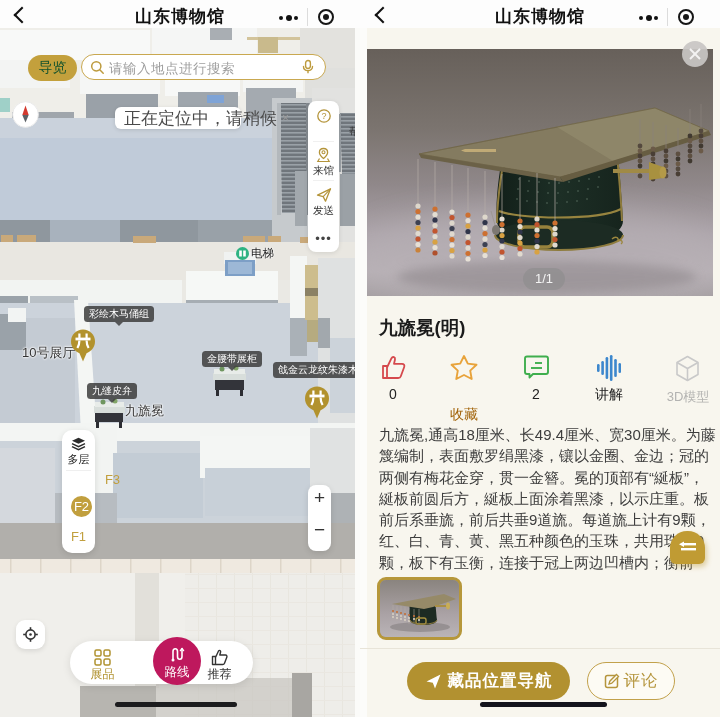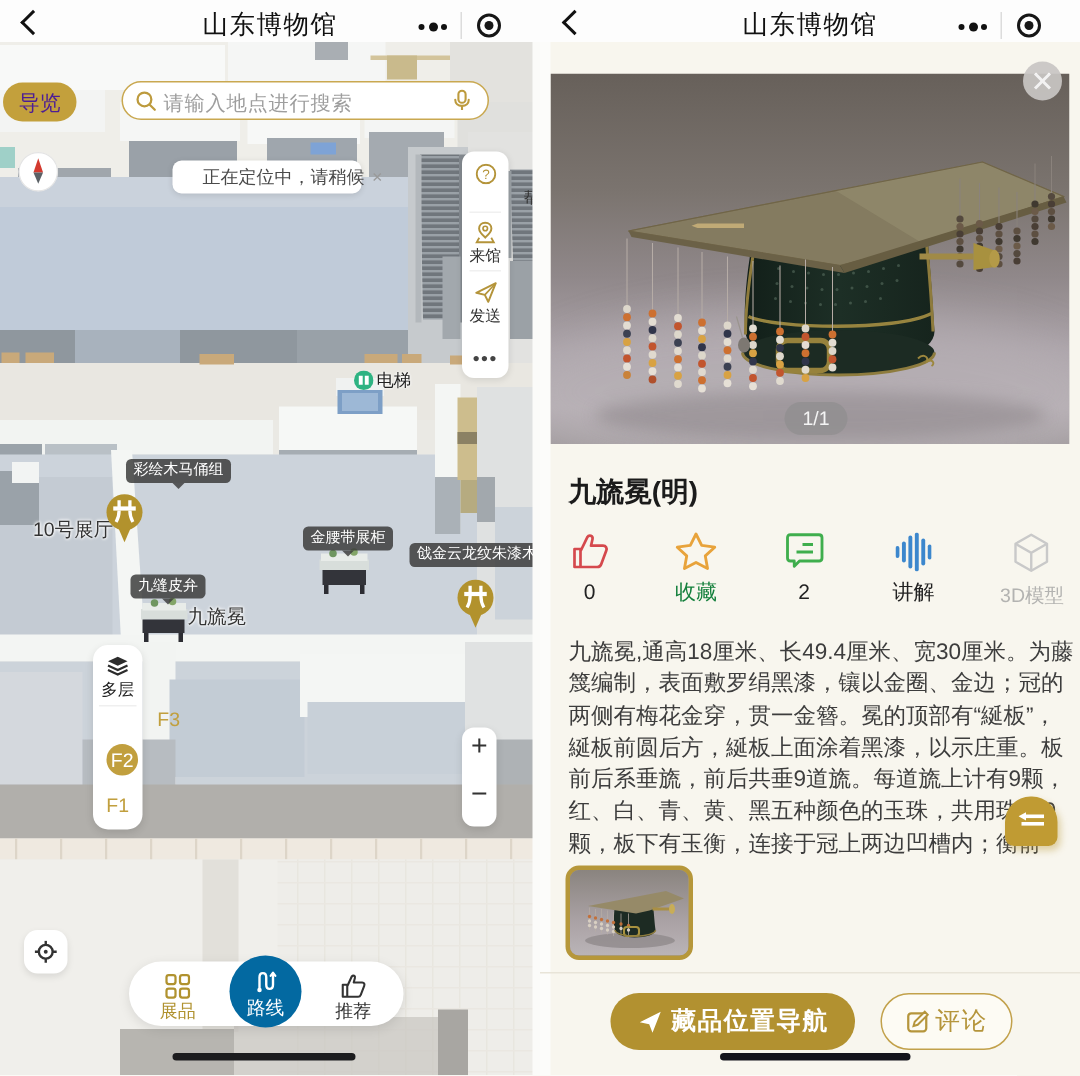--- a/index.html
+++ b/index.html
@@ -1,20 +1,20 @@
 <!DOCTYPE html>
 <html lang="zh"><head>
 <meta charset="utf-8">
 <style>
   html,body{margin:0;padding:0;}
   body{font-family:"Liberation Sans",sans-serif;}
   #canvas{position:relative;width:720px;height:717px;overflow:hidden;background:#fff;}
   .abs{position:absolute;}
   .topbar{position:absolute;top:0;width:360px;height:28px;background:#fdfdfd;z-index:30;}
-  .title{position:absolute;z-index:35;top:5px;width:100%;text-align:center;font-size:17px;font-weight:normal;color:#111;letter-spacing:1px;}
+  .title{position:absolute;z-index:35;top:5px;width:100%;text-align:center;font-size:17px;font-weight:bold;color:#111;letter-spacing:1px;}
   .backarrow{position:absolute;z-index:35;left:16px;top:9px;width:10px;height:10px;border-left:2.2px solid #111;border-bottom:2.2px solid #111;transform:rotate(45deg);}
   .dots3{position:absolute;z-index:35;top:14.5px;display:flex;align-items:center;}
   .dots3 i{display:block;border-radius:50%;background:#111;}
   .capline{position:absolute;z-index:35;top:8px;width:1px;height:18px;background:#dcdcdc;}
   .capring{position:absolute;z-index:35;top:9px;width:12px;height:12px;border:2.4px solid #161616;border-radius:50%;}
   .capring i{position:absolute;left:3px;top:3px;width:6px;height:6px;background:#161616;border-radius:50%;}
   .darklabel{position:absolute;background:rgba(56,56,56,0.83);color:#fff;font-size:10px;line-height:15.5px;padding:0 5px;border-radius:3.5px;white-space:nowrap;z-index:12;}
   .darklabel .ptr{position:absolute;left:50%;bottom:-4px;margin-left:-4px;width:0;height:0;border-left:4px solid transparent;border-right:4px solid transparent;border-top:4px solid rgba(58,58,58,0.82);}
   .maptext{position:absolute;font-size:13px;color:#333;white-space:nowrap;z-index:11;text-shadow:0 0 2px #fff,0 0 2px #fff,0 0 3px #fff;}
   .goldpin{position:absolute;width:26px;height:34px;z-index:12;}
@@ -246,37 +246,37 @@
       <g stroke="#fff" stroke-width="2.2" fill="none">
         <path d="M9.4,11.4 C9.4,15 8.6,17 7.4,19"></path>
         <path d="M16.6,11.4 C16.6,15 17.4,17 18.6,19"></path>
       </g>
     </svg>
 
     <div class="darklabel" style="left:87px;top:383px;">九缝皮弁<span class="ptr"></span></div>
 
     <div class="maptext" style="left:125px;top:402px;">九旒冕</div>
 
-    <div class="abs" style="left:2px;top:55px;width:49px;height:26px;border-radius:13px;background:#c3a03c;color:#4c1d95;font-size:14px;text-align:center;line-height:26px;z-index:20;">导览</div>
+    <div class="abs" style="left:28px;top:55px;width:49px;height:26px;border-radius:13px;background:#c3a03c;color:#14532d;font-size:14px;text-align:center;line-height:26px;z-index:20;font-family:Liberation Serif, serif;">导览</div>
 
     <div class="abs" style="left:81px;top:54px;width:243px;height:24px;border-radius:13px;background:#fff;border:1.5px solid #c9a850;z-index:20;">
       <svg class="abs" style="left:8px;top:5px;" width="15" height="15" viewBox="0 0 15 15">
           <circle cx="6.3" cy="6.3" r="4.6" fill="none" stroke="#bd9b3e" stroke-width="1.5"></circle>
           <line x1="9.8" y1="9.8" x2="13.2" y2="13.2" stroke="#bd9b3e" stroke-width="1.5" stroke-linecap="round"></line>
         </svg>
       <span class="abs" style="left:27px;top:4.5px;font-size:13.5px;color:#9e9e9e;letter-spacing:0.5px;">请输入地点进行搜索</span>
       <svg class="abs" style="right:9px;top:4px;" width="16" height="16" viewBox="0 0 16 16">
           <rect x="5.6" y="1.5" width="4.8" height="8" rx="2.4" fill="none" stroke="#bd9b3e" stroke-width="1.4"></rect>
           <path d="M3.5,7.5 C3.5,10 5.3,11.6 8,11.6 C10.7,11.6 12.5,10 12.5,7.5" fill="none" stroke="#bd9b3e" stroke-width="1.4" stroke-linecap="round"></path>
           <line x1="8" y1="11.8" x2="8" y2="14.3" stroke="#bd9b3e" stroke-width="1.4"></line>
         </svg>
     </div>
 
     <div class="abs" style="left:115px;top:107px;width:126px;height:22px;border-radius:6px;background:#fff;box-shadow:0 1px 4px rgba(0,0,0,0.12);z-index:20;display:flex;align-items:center;">
-      <span style="font-size:12px;color:#4a4a4a;margin-left:20px;white-space:nowrap;">正在定位中，请稍候</span>
+      <span style="font-size:17px;color:#4a4a4a;margin-left:9px;white-space:nowrap;">正在定位中，请稍候</span>
       <span style="font-size:12px;color:#9a9a9a;margin-left:5px;">×</span>
     </div>
 
     <svg class="abs" style="left:12px;top:101px;z-index:20;" width="27" height="27" viewBox="0 0 27 27">
       <circle cx="13.5" cy="13.5" r="13" fill="#fff"></circle>
         <circle cx="13.5" cy="13.5" r="12.8" fill="none" stroke="#e4e4e4" stroke-width="0.8"></circle>
       <polygon points="13.5,4.5 10.3,14 16.7,14" fill="#d33a2f"></polygon>
       <polygon points="10.3,14 16.7,14 13.5,21.5" fill="#5b6166"></polygon>
     </svg>
 
@@ -332,37 +332,37 @@
       <svg class="abs" style="left:7px;top:7px;" width="15" height="15" viewBox="0 0 15 15">
         <circle cx="7.5" cy="7.5" r="4.6" fill="none" stroke="#333" stroke-width="1.6"></circle>
         <circle cx="7.5" cy="7.5" r="1.3" fill="#333"></circle>
         <line x1="7.5" y1="0.2" x2="7.5" y2="2.8" stroke="#333" stroke-width="1.6"></line>
         <line x1="7.5" y1="12.2" x2="7.5" y2="14.8" stroke="#333" stroke-width="1.6"></line>
         <line x1="0.2" y1="7.5" x2="2.8" y2="7.5" stroke="#333" stroke-width="1.6"></line>
         <line x1="12.2" y1="7.5" x2="14.8" y2="7.5" stroke="#333" stroke-width="1.6"></line>
       </svg>
     </div>
 
-    <div class="abs" style="left:86px;top:641px;width:183px;height:43px;background:#fff;border-radius:22px;box-shadow:0 2px 8px rgba(0,0,0,0.10);z-index:20;">
+    <div class="abs" style="left:70px;top:641px;width:183px;height:43px;background:#fff;border-radius:22px;box-shadow:0 2px 8px rgba(0,0,0,0.10);z-index:20;">
 
       <svg class="abs" style="left:24px;top:8px;" width="17" height="17" viewBox="0 0 17 17">
         <rect x="1" y="1" width="6" height="6" rx="1.5" fill="none" stroke="#b0922f" stroke-width="1.5"></rect>
         <rect x="10" y="1" width="6" height="6" rx="1.5" fill="none" stroke="#b0922f" stroke-width="1.5"></rect>
         <rect x="1" y="10" width="6" height="6" rx="1.5" fill="none" stroke="#b0922f" stroke-width="1.5"></rect>
         <rect x="10" y="10" width="6" height="6" rx="1.5" fill="none" stroke="#b0922f" stroke-width="1.5"></rect>
       </svg>
       <div class="abs" style="left:17px;top:25px;width:31px;text-align:center;font-size:12px;color:#b0922f;">展品</div>
 
       <svg class="abs" style="left:141px;top:8px;" width="17" height="17" viewBox="0 0 17 17">
         <path d="M1.5,7.5 L4.5,7.5 L4.5,15.5 L1.5,15.5 Z M4.5,8.5 L7.5,2 C8.5,0.8 10,1.6 9.6,3 L8.8,6 L14.5,6 C15.8,6 16.2,7.2 15.8,8.2 L13.5,14.2 C13.2,15 12.6,15.5 11.7,15.5 L4.5,15.5" fill="none" stroke="#333" stroke-width="1.4" stroke-linejoin="round"></path>
       </svg>
       <div class="abs" style="left:134px;top:25px;width:31px;text-align:center;font-size:12px;color:#333;">推荐</div>
     </div>
 
-    <div class="abs" style="left:153px;top:637px;width:48px;height:48px;border-radius:50%;background:#0369a1;z-index:21;">
+    <div class="abs" style="left:153px;top:637px;width:48px;height:48px;border-radius:50%;background:#be185d;z-index:21;">
       <svg class="abs" style="left:16.5px;top:9px;" width="15" height="16" viewBox="0 0 15 16">
         <path d="M3,14 L3,5.5 C3,1.8 7.5,1.8 7.5,5.5 L7.5,10.5 C7.5,14.2 12,14.2 12,10.5 L12,2.8" fill="none" stroke="#fff" stroke-width="1.6" stroke-linecap="round"></path>
         <circle cx="3" cy="14" r="1.5" fill="#fff"></circle>
         <path d="M10.4,4.6 L12,2.4 L13.6,4.6" fill="none" stroke="#fff" stroke-width="1.4" stroke-linecap="round" stroke-linejoin="round"></path>
       </svg>
       <div class="abs" style="left:0;top:27px;width:48px;text-align:center;font-size:12.5px;color:#fff;">路线</div>
     </div>
 
     <div class="abs" style="left:115px;top:702px;width:122px;height:5px;border-radius:3px;background:#1c1c1e;z-index:25;"></div>
 
@@ -679,21 +679,21 @@
     <div class="abs" style="left:19px;top:315px;font-size:18.5px;font-weight:bold;color:#1b1b1b;">九旒冕(明)</div>
 
     <svg class="abs" style="left:21px;top:355px;" width="25" height="25" viewBox="0 0 25 25">
       <path d="M2,11 L6,11 L6,23 L2,23 Z M6,12.5 L10.5,3.2 C11.8,1 14.5,2.2 14,4.5 L13,8.8 L21,8.8 C23,8.8 23.8,10.5 23.2,12 L19.8,21.2 C19.4,22.4 18.5,23 17.2,23 L6,23" fill="none" stroke="#d5494d" stroke-width="1.8" stroke-linejoin="round"></path>
     </svg>
     <div class="abs" style="left:8px;top:386px;width:50px;text-align:center;font-size:14px;color:#222;">0</div>
 
     <svg class="abs" style="left:89px;top:354px;" width="30" height="28" viewBox="0 0 30 28">
       <path d="M15,2 L18.8,9.6 L27.5,10.8 L21.2,16.6 L22.7,25 L15,21 L7.3,25 L8.8,16.6 L2.5,10.8 L11.2,9.6 Z" fill="none" stroke="#e8a33b" stroke-width="1.9" stroke-linejoin="round"></path>
     </svg>
-    <div class="abs" style="left:79px;top:386px;width:50px;text-align:center;font-size:14px;color:#15803d;">收藏</div>
+    <div class="abs" style="left:79px;top:406px;width:50px;text-align:center;font-size:14px;color:#a16207;">收藏</div>
 
     <svg class="abs" style="left:163px;top:354px;" width="27" height="27" viewBox="0 0 27 27">
       <path d="M4,2.5 L23,2.5 C24.4,2.5 25,3.2 25,4.5 L25,18 C25,19.3 24.4,20 23,20 L10,20 L6.5,23.5 L6.5,20 L4,20 C2.6,20 2,19.3 2,18 L2,4.5 C2,3.2 2.6,2.5 4,2.5 Z" fill="none" stroke="#3fae4d" stroke-width="1.9" stroke-linejoin="round"></path>
       <line x1="12" y1="9" x2="19" y2="9" stroke="#3fae4d" stroke-width="1.9"></line>
       <line x1="8" y1="14" x2="19" y2="14" stroke="#3fae4d" stroke-width="1.9"></line>
     </svg>
     <div class="abs" style="left:151px;top:386px;width:50px;text-align:center;font-size:14px;color:#222;">2</div>
 
     <svg class="abs" style="left:237px;top:355px;" width="24" height="26" viewBox="0 0 24 26">
       <g fill="#3c87cd">

